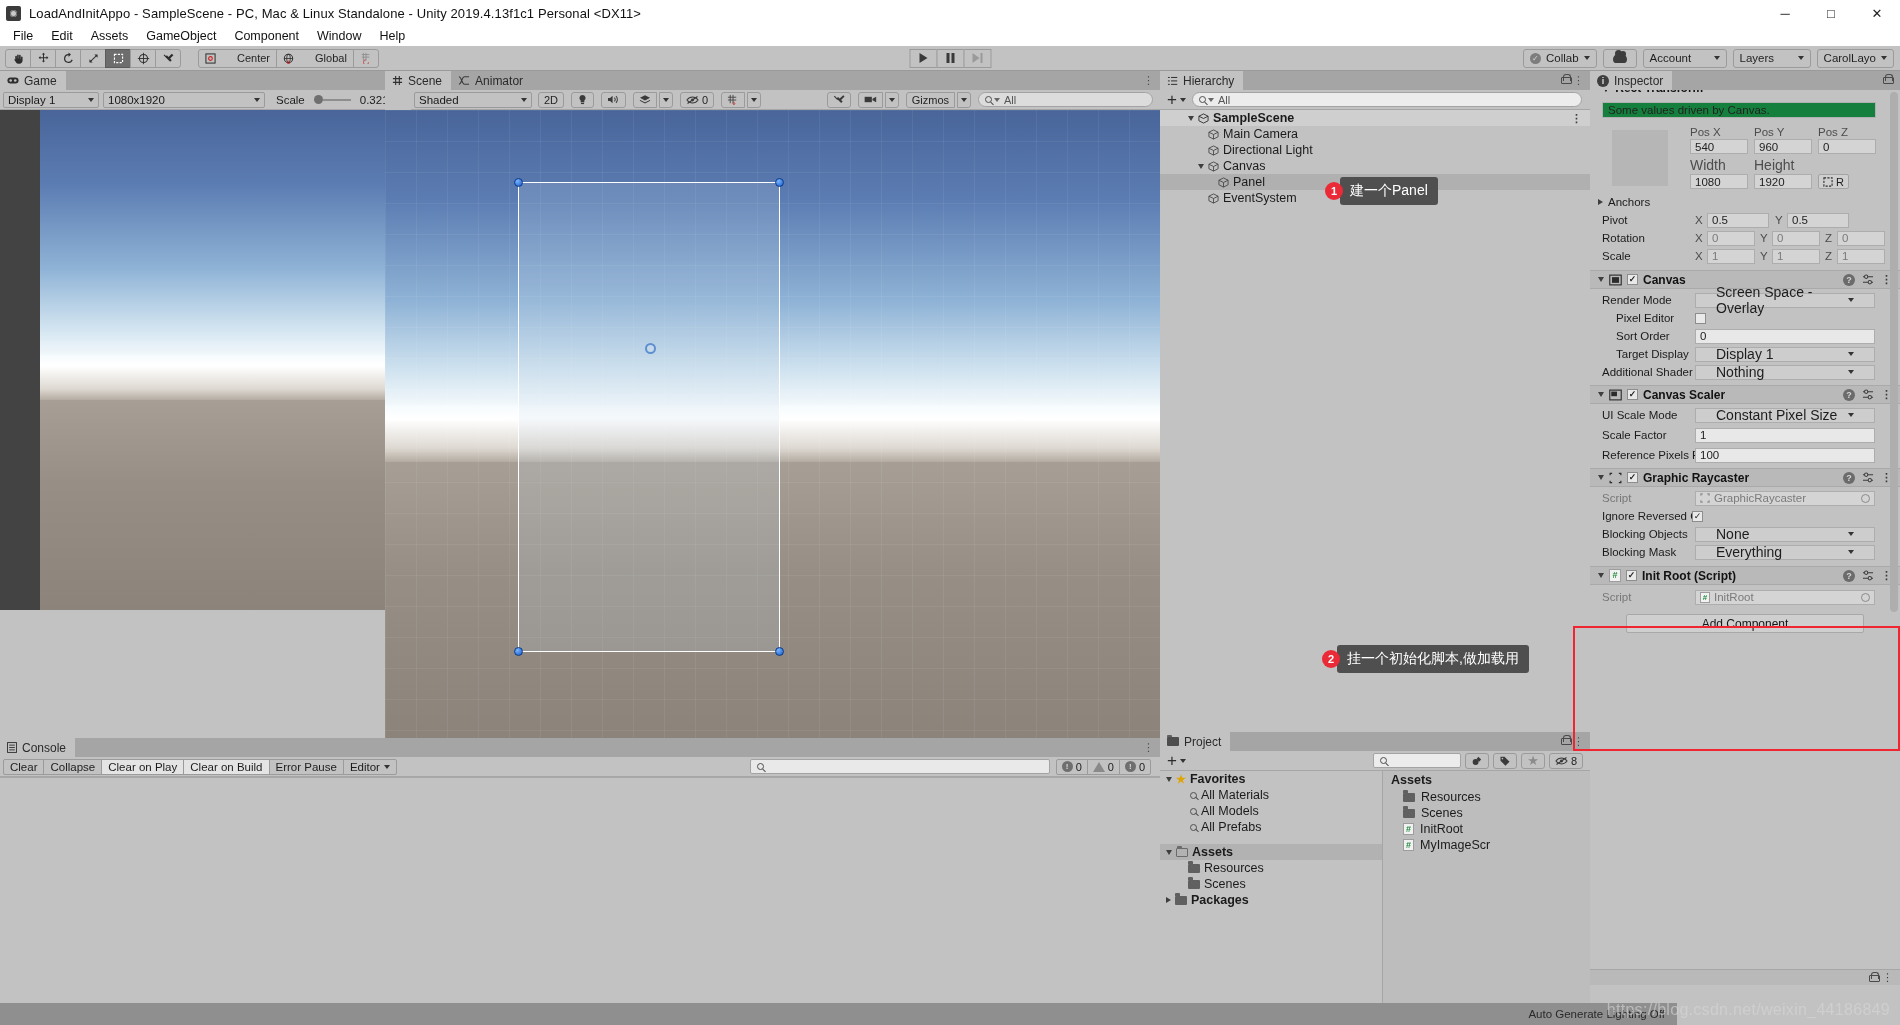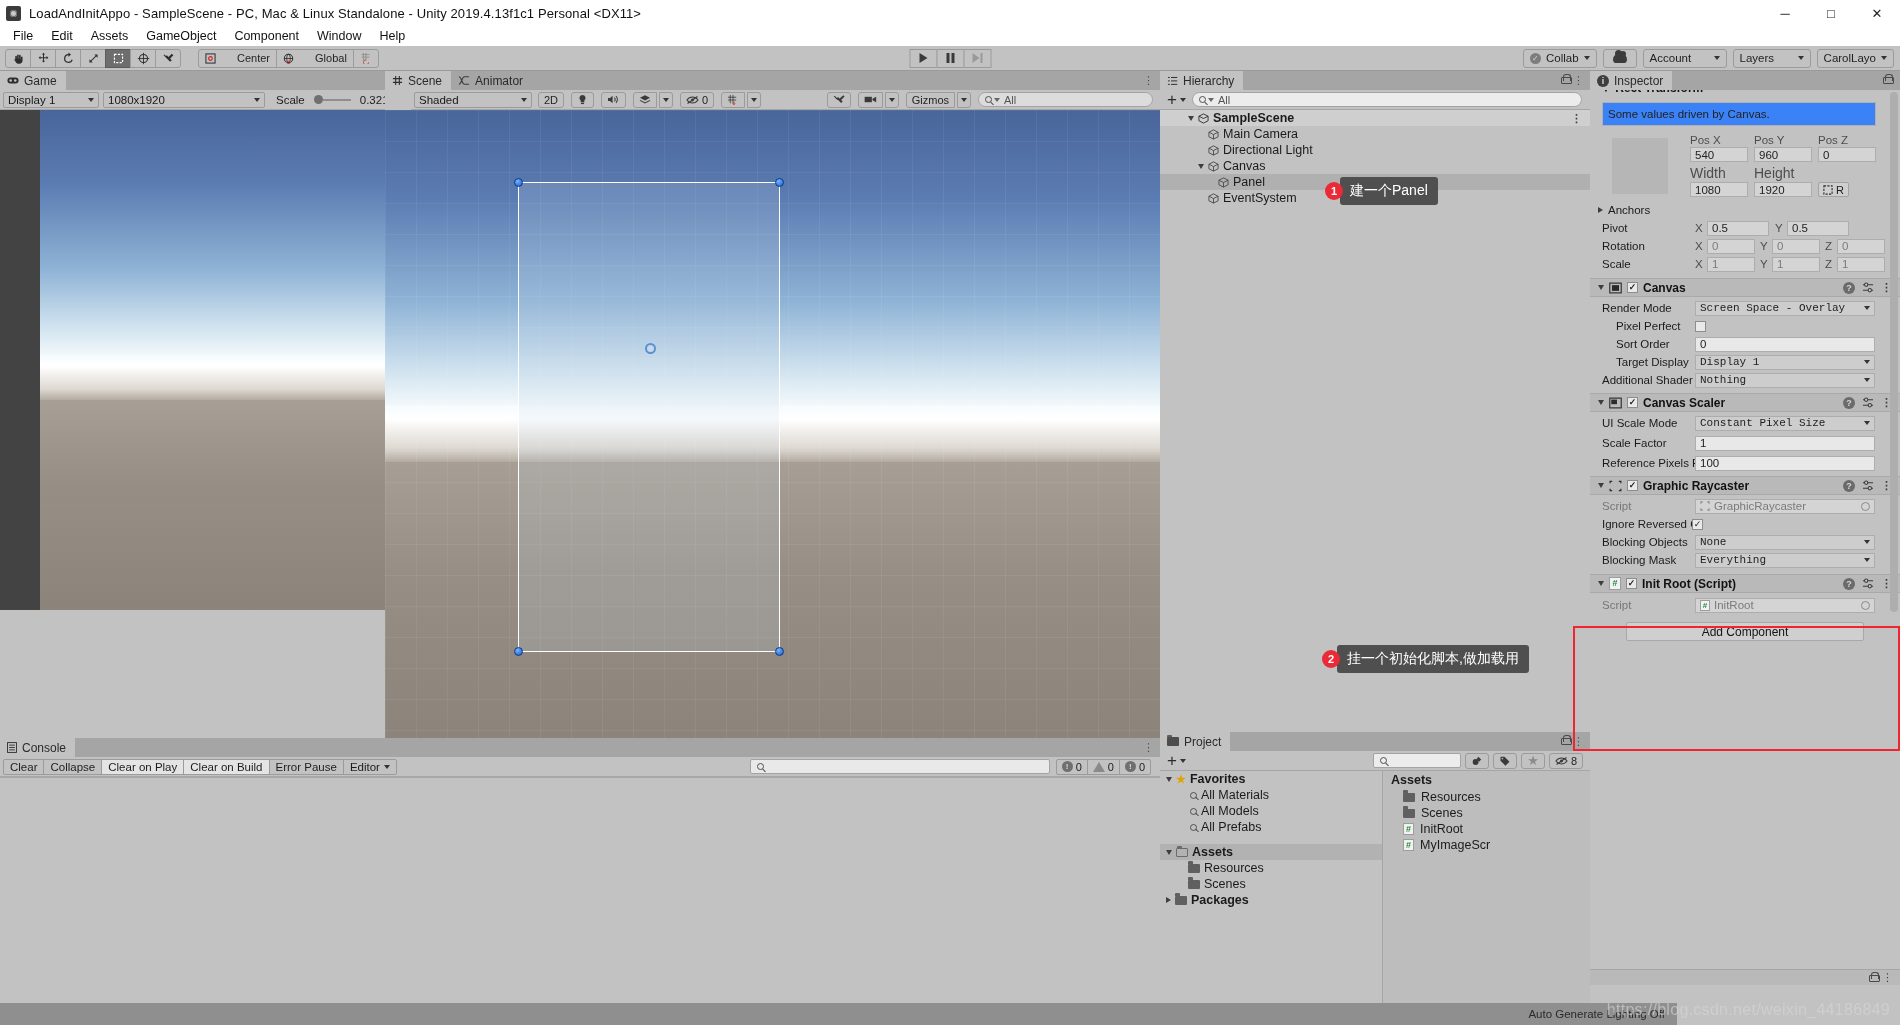--- a/index.html
+++ b/index.html
@@ -165,42 +165,42 @@
   .folder.open{background:transparent;border:1.4px solid #6b6b6b;}
   .folder.open:before{background:#6b6b6b;}
   .cs-file{width:11px;height:12px;background:#f2f2f2;border:1px solid #9d9d9d;flex:none;
     display:flex;align-items:center;justify-content:center;color:#1f8a3b;font-size:9px;font-weight:bold;line-height:9px;}
   .assets-hdr{height:18px;display:flex;align-items:center;padding-left:8px;font-size:12.5px;
     font-weight:bold;color:#1b1b1b;}
 
   
   #insp-panel{left:1590px;top:71px;width:310px;height:932px;}
   .insp-body{position:absolute;left:0;top:19px;width:310px;height:888px;background:#c2c2c2;overflow:hidden;}
-  .notice{margin:6px 24px 4px 12px;background:#3b82f6;border:1px solid #b0b0b0;
-    height:24px;display:flex;align-items:center;padding-left:5px;font-size:11.5px;color:#222;}
+  .notice{margin:6px 24px 4px 12px;background:#15803d;border:1px solid #b0b0b0;
+    height:16px;display:flex;align-items:center;padding-left:5px;font-size:11.5px;color:#222;}
   .prop-row{height:18px;display:flex;align-items:center;font-size:11.5px;color:#1b1b1b;}
   .plabel{width:105px;padding-left:12px;color:#1b1b1b;}
   .plabel.sub{padding-left:26px;}
   .plabel.dim{color:#777;}
   .field{height:15px;background:#d4d4d4;border:1px solid #adadad;display:flex;align-items:center;
     padding:0 4px;font-size:11.5px;color:#222;}
   .field.white{background:#e8e8e8;}
   .field.dimtxt{color:#7b7b7b;}
   .axis{width:12px;color:#4c4c4c;font-size:11.5px;text-align:left;}
   .comp-hdr{height:19px;background:#b9b9b9;border-top:1px solid #a9a9a9;border-bottom:1px solid #a9a9a9;
     display:flex;align-items:center;gap:5px;padding-left:8px;font-size:12px;font-weight:bold;color:#121212;}
   .comp-icons{margin-left:auto;display:flex;align-items:center;gap:7px;padding-right:8px;}
   .q-ico{width:12px;height:12px;border-radius:50%;background:#6b6b6b;color:#d6d6d6;font-size:9px;
     display:flex;align-items:center;justify-content:center;font-weight:bold;}
   .pre-ico{width:12px;height:11px;position:relative;}
   .dots3{color:#3b3b3b;font-size:11px;line-height:9px;letter-spacing:0;}
   .cbx{width:11px;height:11px;background:#e9e9e9;border:1px solid #8d8d8d;flex:none;
     display:flex;align-items:center;justify-content:center;font-size:9px;color:#1d1d1d;line-height:9px;}
   .sel-box{height:15px;background:#cdcdcd;border:1px solid #adadad;display:flex;align-items:center;
-    justify-content:space-between;padding:0 4px;font-size:11px;color:#1d1d1d;font-family:Liberation Mono, monospace;}
+    justify-content:space-between;padding:0 20px;font-size:14px;color:#1d1d1d;}
   .add-comp{height:19px;background:#cfcfcf;border:1px solid #a8a8a8;border-radius:2px;
     display:flex;align-items:center;justify-content:center;font-size:12px;color:#141414;}
   .thumb{width:56px;height:56px;background:#b6b6b6;}
 
   
   .callout{position:absolute;display:flex;align-items:center;z-index:40;}
   .badge{width:18px;height:18px;border-radius:50%;background:#ea2a36;color:#fff;font-size:11px;
     font-weight:bold;display:flex;align-items:center;justify-content:center;z-index:2;}
   .bubble{background:#4f4f4f;color:#fff;font-size:14px;padding:5px 10px;border-radius:3px;
     margin-left:-3px;position:relative;white-space:nowrap;}
@@ -834,21 +834,21 @@
         </span>
       </div>
       <div class="prop-row" style="margin-top:2px;">
         <span class="plabel">Render Mode</span>
         <div class="sel-box" style="width:180px;">
           <span>Screen Space - Overlay</span>
           <span class="caret"></span>
         </div>
       </div>
       <div class="prop-row">
-        <span class="plabel sub">Pixel Perfect</span>
+        <span class="plabel sub">Pixel Editor</span>
         <span class="cbx"></span>
       </div>
       <div class="prop-row">
         <span class="plabel sub">Sort Order</span>
         <div class="field white" style="width:180px;">0</div>
       </div>
       <div class="prop-row">
         <span class="plabel sub">Target Display</span>
         <div class="sel-box" style="width:180px;">
           <span>Display 1</span>

